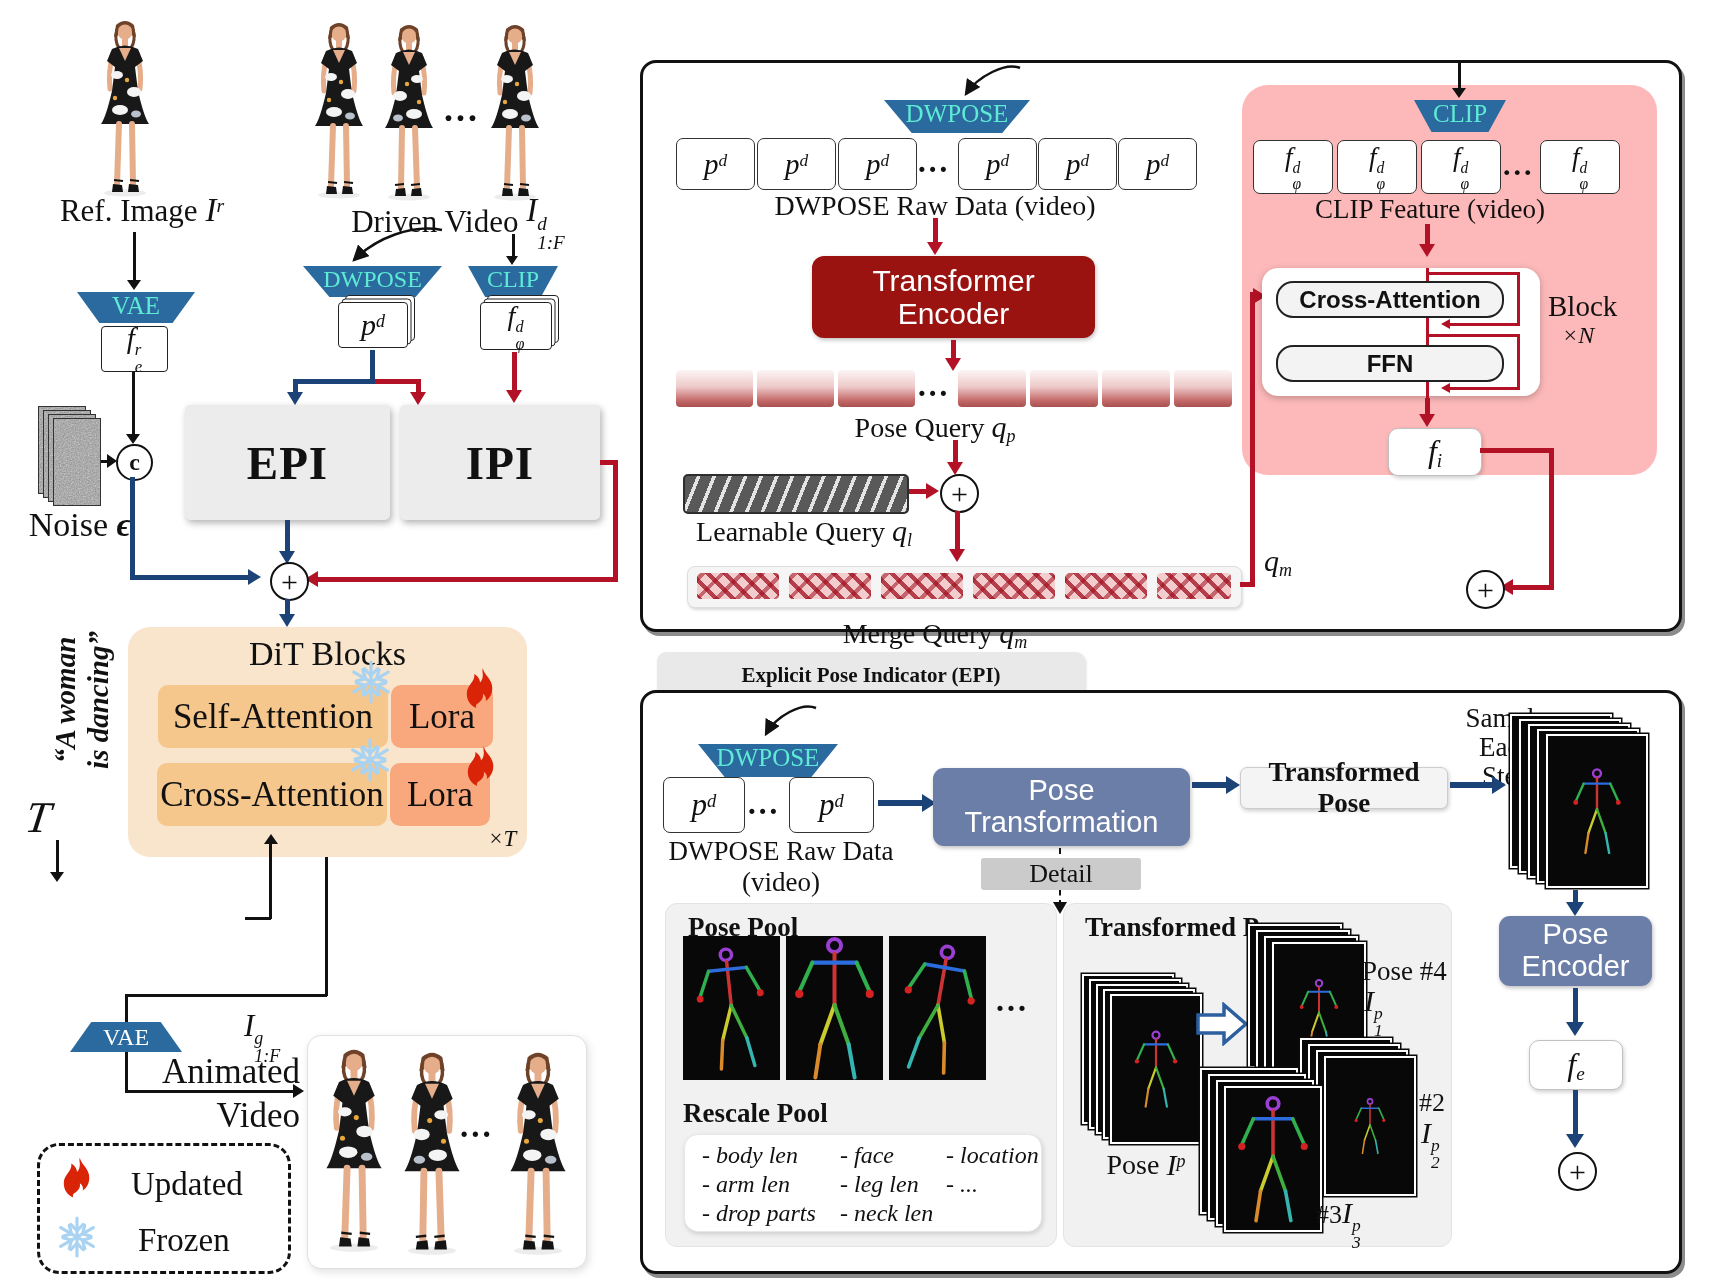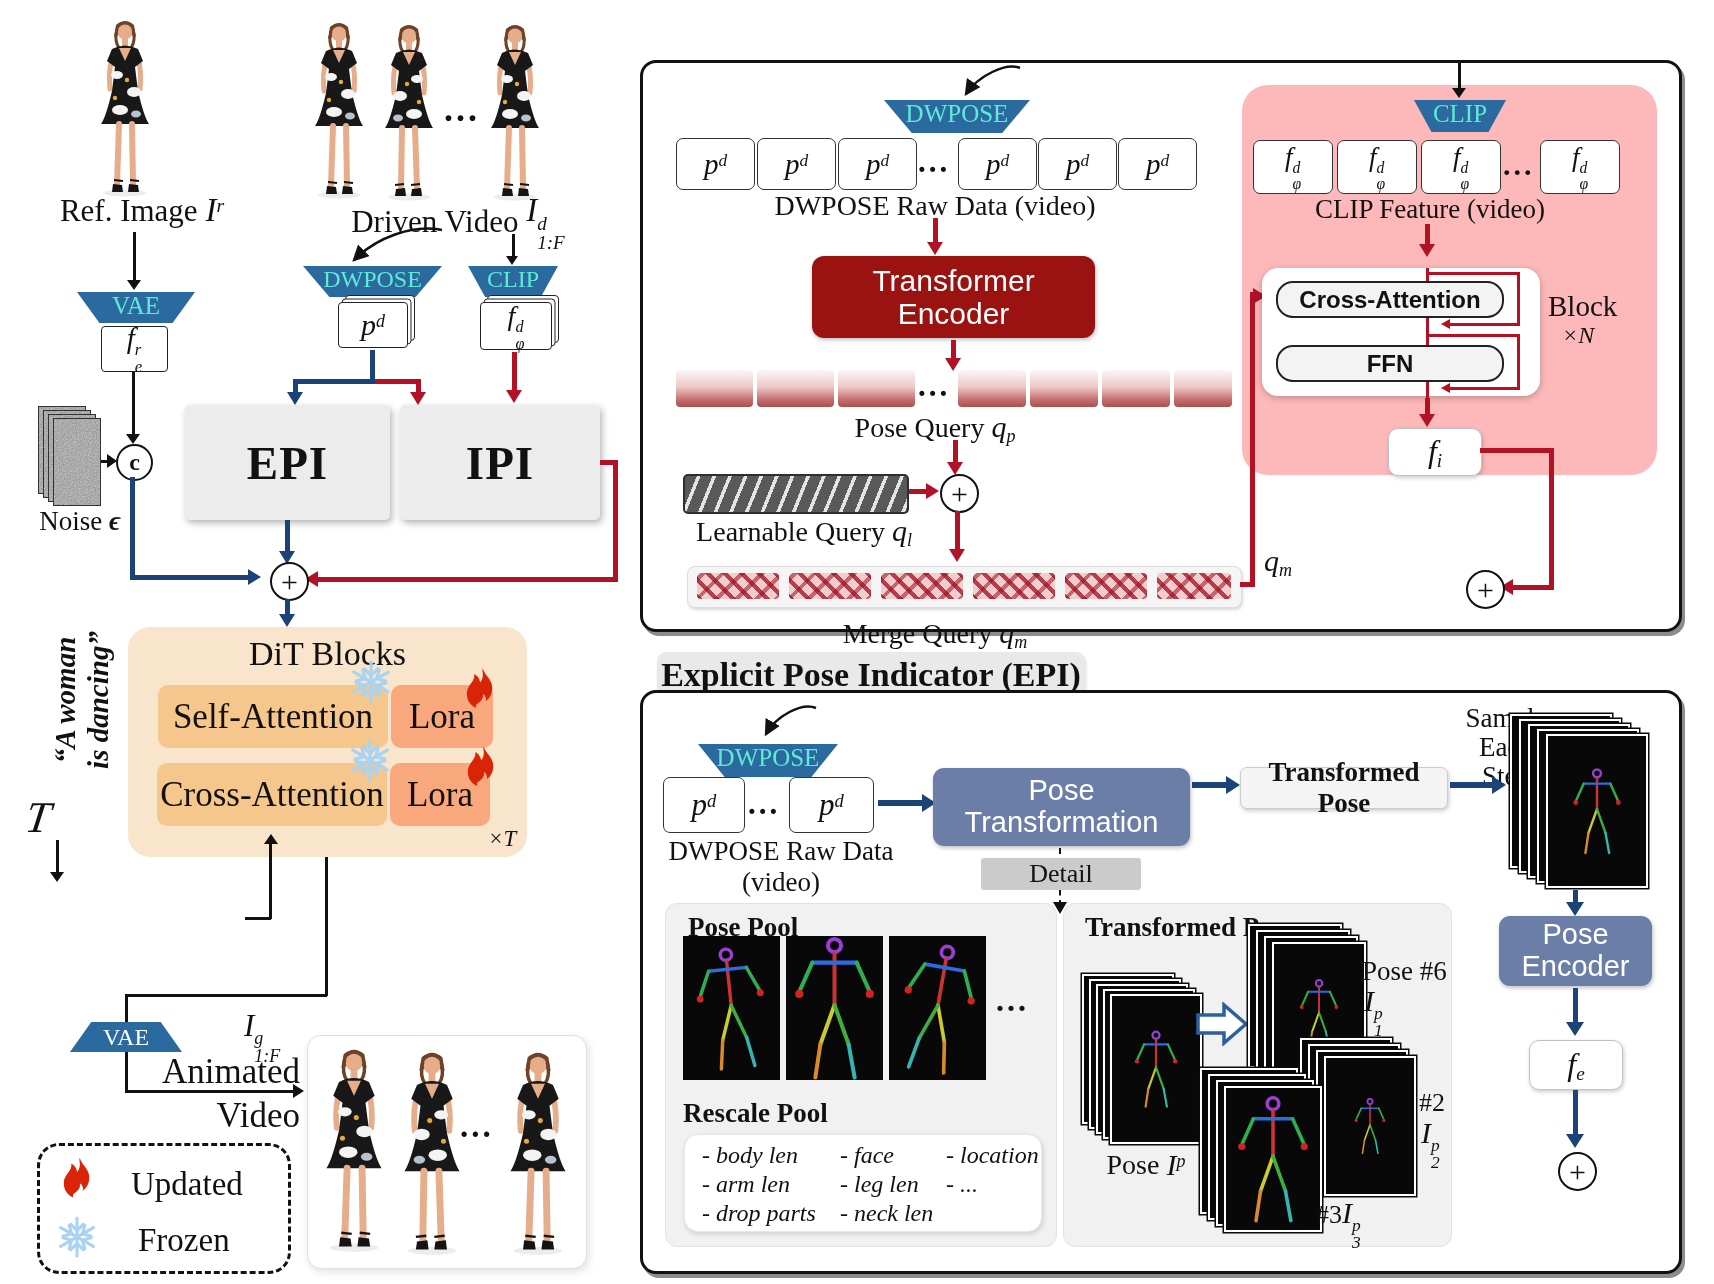--- a/index.html
+++ b/index.html
@@ -200,21 +200,21 @@
     </svg>
 <svg class="a" style="left:43px;top:410px;width:46px;height:86px;border:1.5px solid #333;background:#9a9a9a">
       <rect width="100%" height="100%" filter="url(#nz)"></rect>
     </svg>
 <svg class="a" style="left:48px;top:414px;width:46px;height:86px;border:1.5px solid #333;background:#9a9a9a">
       <rect width="100%" height="100%" filter="url(#nz)"></rect>
     </svg>
 <svg class="a" style="left:53px;top:418px;width:46px;height:86px;border:1.5px solid #333;background:#9a9a9a">
       <rect width="100%" height="100%" filter="url(#nz)"></rect>
     </svg>
-<div class="a c" style="left:22px;top:506px;width:116px;font-size:27px">
+<div class="a c" style="left:22px;top:506px;width:116px;font-size:34px">
   <span>Noise</span>&nbsp;<span class="m b">ϵ</span>
 </div>
 <b class="ln" style="left:101px;top:460px;width:8px;height:2.5px;background:#111"></b>
 <b class="tri" style="left:107px;top:454px;border-width:7px 0 7px 10px;border-color:transparent transparent transparent #111"></b>
 
 <div class="a circ ser b" style="left:116px;top:444px;width:33px;height:33px;font-size:24px">
       <span>c</span>
     </div>
 
 <b class="ln" style="left:370px;top:350px;width:5px;height:34px;background:var(--arrow-blue,#1c4377)"></b>
@@ -480,21 +480,21 @@
       <span class="m"><span>f</span><span class="msub">i</span></span>
     </div>
 <b class="ln" style="left:1480px;top:448px;width:74px;height:5px;background:var(--arrow-red,#b31226)"></b>
 <b class="ln" style="left:1549px;top:448px;width:5px;height:140px;background:var(--arrow-red,#b31226)"></b>
 <b class="ln" style="left:1512px;top:585px;width:42px;height:5px;background:var(--arrow-red,#b31226)"></b>
 <b class="tri" style="left:1500px;top:579px;border-width:8.5px 13px 8.5px 0;border-color:transparent var(--arrow-red,#b31226) transparent transparent"></b>
 <div class="a circ" style="left:1466px;top:570px;width:35px;height:35px;font-size:30px">
       <span>+</span>
     </div>
 
-<div class="a tab ser" style="left:657px;top:652px;width:428px;height:46px;font-size:34px">
+<div class="a tab ser" style="left:657px;top:652px;width:428px;height:46px;font-size:21px">
       <span>Explicit Pose Indicator (EPI)</span>
     </div>
 <div class="a panel" style="left:640px;top:690px;width:1036px;height:578px"></div>
 
 <svg class="a" style="left:758px;top:702px;width:66px;height:42px;overflow:visible">
   <path d="M58 6 C44 0,18 14,8 32" fill="none" stroke="#111" stroke-width="2.5" marker-end="url(#mk)"></path>
 </svg>
 <div class="a trap" style="left:698px;top:744px;width:140px;height:33px;font-size:25px">
       <span>DWPOSE</span>
     </div>
@@ -620,21 +620,21 @@
 <div class="a" style="left:1248px;top:924px;width:128px;height:166px">
   <div class="frame" style="left:0;top:0;width:90px;height:140px"></div>
   <div class="frame" style="left:8px;top:6px;width:90px;height:140px"></div>
   <div class="frame" style="left:16px;top:12px;width:90px;height:140px"></div>
   <div class="frame" style="left:24px;top:18px;width:90px;height:140px">
     <svg class="skel" style="transform:scale(.55)">
           <use href="#skel"></use>
         </svg>
   </div>
 </div>
-<div class="a" style="left:1362px;top:956px;font-size:27px"><span>Pose #6</span></div>
+<div class="a" style="left:1362px;top:956px;font-size:27px"><span>Pose #4</span></div>
 <div class="a m" style="left:1364px;top:984px;font-size:30px"><span>I</span><span class="mss">
         <span>p</span>
         <span>1</span>
       </span></div>
 
 <div class="a" style="left:1300px;top:1038px;width:126px;height:162px">
   <div class="frame" style="left:0;top:0;width:88px;height:136px"></div>
   <div class="frame" style="left:8px;top:6px;width:88px;height:136px"></div>
   <div class="frame" style="left:16px;top:12px;width:88px;height:136px"></div>
   <div class="frame" style="left:24px;top:18px;width:88px;height:136px">

